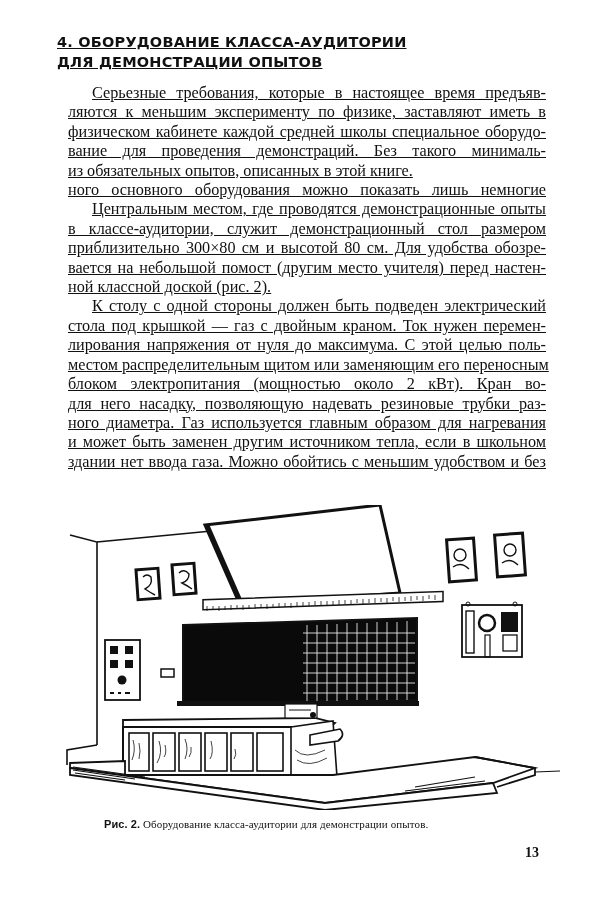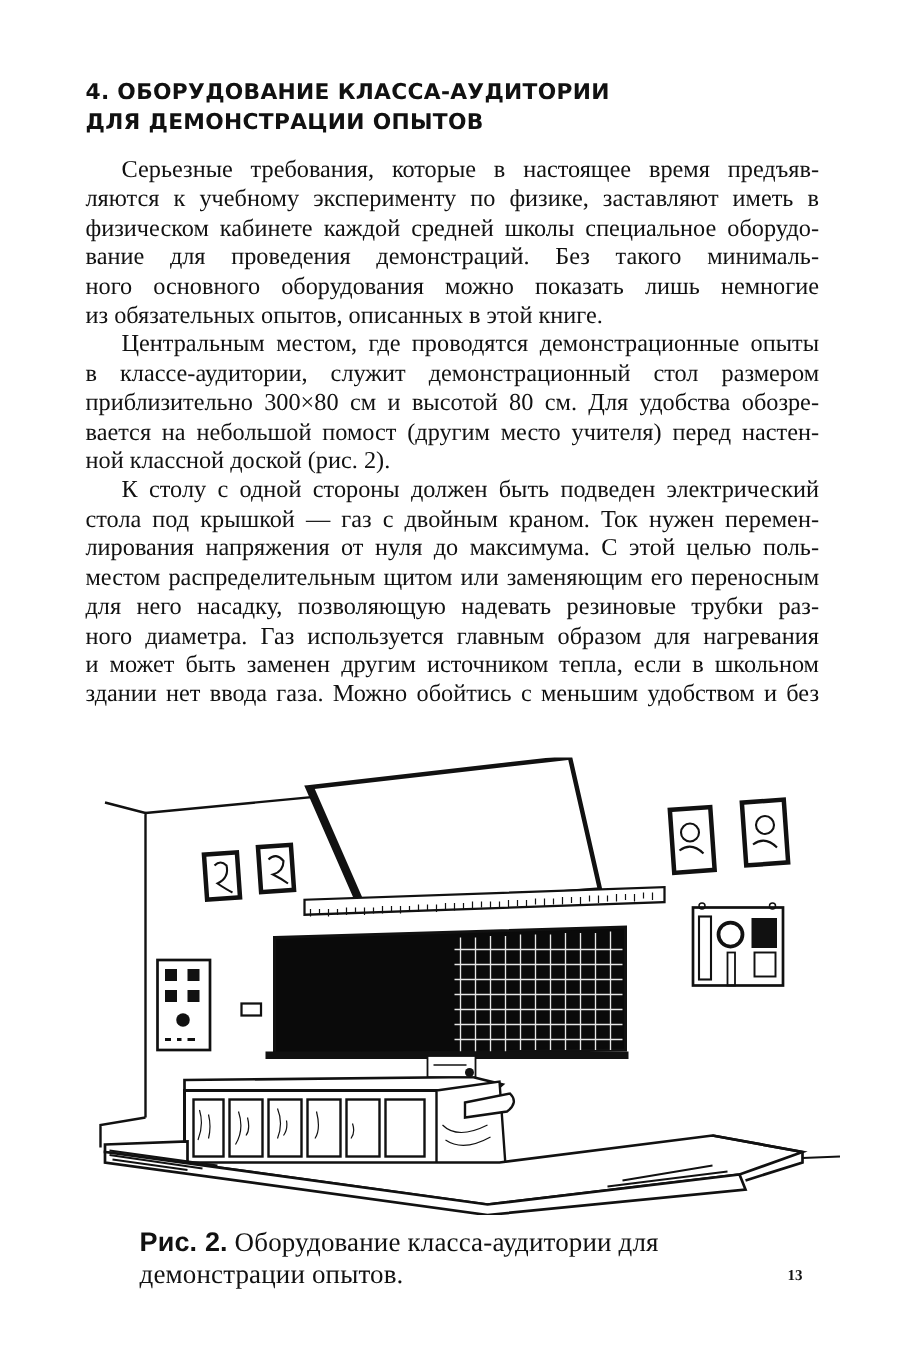--- a/index.html
+++ b/index.html
@@ -1,74 +1,75 @@
 <!DOCTYPE html>
 <html><head>
 <meta charset="utf-8">
 <style>
   html, body { margin: 0; padding: 0; background: #ffffff; }
   body { width: 600px; height: 914px; position: relative; overflow: hidden; color: #111; }
-  .page { position: absolute; left: 57px; top: 52px; width: 489px; }
+  .page { position: absolute; left: 57px; top: 32px; width: 489px; text-decoration: underline; }
   .heading {
     font-family: "DejaVu Sans", sans-serif; font-weight: bold;
     font-size: 14.5px; line-height: 20px; letter-spacing: 0.2px;
     text-transform: uppercase; margin: 0 0 12px 0;
   }
   .heading span { display: block; }
   .body-text {
     font-family: "Liberation Serif", serif; font-size: 16.2px;
     line-height: 19.4px; text-align: justify; margin: 0;
   }
-  .line { display: block; text-align: justify; text-align-last: justify; white-space: nowrap; }
+  .line { display: block; text-align: justify; text-align-last: justify; white-space: nowrap; margin-left: 11px; }
   .line.last { text-align-last: left; }
   .line.indent { padding-left: 24px; }
   .figure { position: absolute; left: 55px; top: 505px; width: 510px; height: 305px; }
   .caption {
-    position: absolute; left: 93px; top: 818px; width: 420px;
-    font-family: "Liberation Serif", serif; font-size: 18px; letter-spacing: 0.1px;
+    position: absolute; left: 104px; top: 818px; width: 420px;
+    font-family: "Liberation Serif", serif; font-size: 11px; letter-spacing: 0.1px;
   }
   .caption .lbl { font-family: "Liberation Sans", sans-serif; font-weight: bold; }
   .page-number {
     position: absolute; left: 525px; top: 845px;
-    font-family: "Liberation Serif", serif; font-weight: bold; font-size: 10px;
+    font-family: "Liberation Serif", serif; font-weight: bold; font-size: 14px;
   }
 </style>
 </head>
 <body>
 
 <div class="page">
   <h2 class="heading">
     <span>4. Оборудование класса-аудитории</span>
     <span>для демонстрации опытов</span>
   </h2>
 
   <div class="body-text">
 
     <div>
       <span class="line indent">Серьезные требования, которые в настоящее время предъяв-</span>
-      <span class="line">ляются к учебному эксперименту по физике, заставляют иметь в</span>
+      <span class="line">ляются к меньшим эксперименту по физике, заставляют иметь в</span>
       <span class="line">физическом кабинете каждой средней школы специальное оборудо-</span>
       <span class="line">вание для проведения демонстраций. Без такого минималь-</span>
+      <span class="line last">из обязательных опытов, описанных в этой книге.</span>
       <span class="line">ного основного оборудования можно показать лишь немногие</span>
-      <span class="line last">из обязательных опытов, описанных в этой книге.</span>
     </div>
 
     <div>
       <span class="line indent">Центральным местом, где проводятся демонстрационные опыты</span>
       <span class="line">в классе-аудитории, служит демонстрационный стол размером</span>
       <span class="line">приблизительно 300×80 см и высотой 80 см. Для удобства обозре-</span>
       <span class="line">вается на небольшой помост (другим место учителя) перед настен-</span>
       <span class="line last">ной классной доской (рис. 2).</span>
     </div>
 
     <div>
       <span class="line indent">К столу с одной стороны должен быть подведен электрический</span>
       <span class="line">стола под крышкой — газ с двойным краном. Ток нужен перемен-</span>
       <span class="line">лирования напряжения от нуля до максимума. С этой целью поль-</span>
       <span class="line">местом распределительным щитом или заменяющим его переносным</span>
+      <span class="line">блоком электропитания (мощностью около 2 кВт). Кран во-</span>
       <span class="line">для него насадку, позволяющую надевать резиновые трубки раз-</span>
       <span class="line">ного диаметра. Газ используется главным образом для нагревания</span>
       <span class="line">и может быть заменен другим источником тепла, если в школьном</span>
       <span class="line">здании нет ввода газа. Можно обойтись с меньшим удобством и без</span>
     </div>
   </div>
 </div>
 
 <svg class="figure" viewBox="0 0 510 305" xmlns="http://www.w3.org/2000/svg">
   <g fill="none" stroke="#111" stroke-width="1.6">

